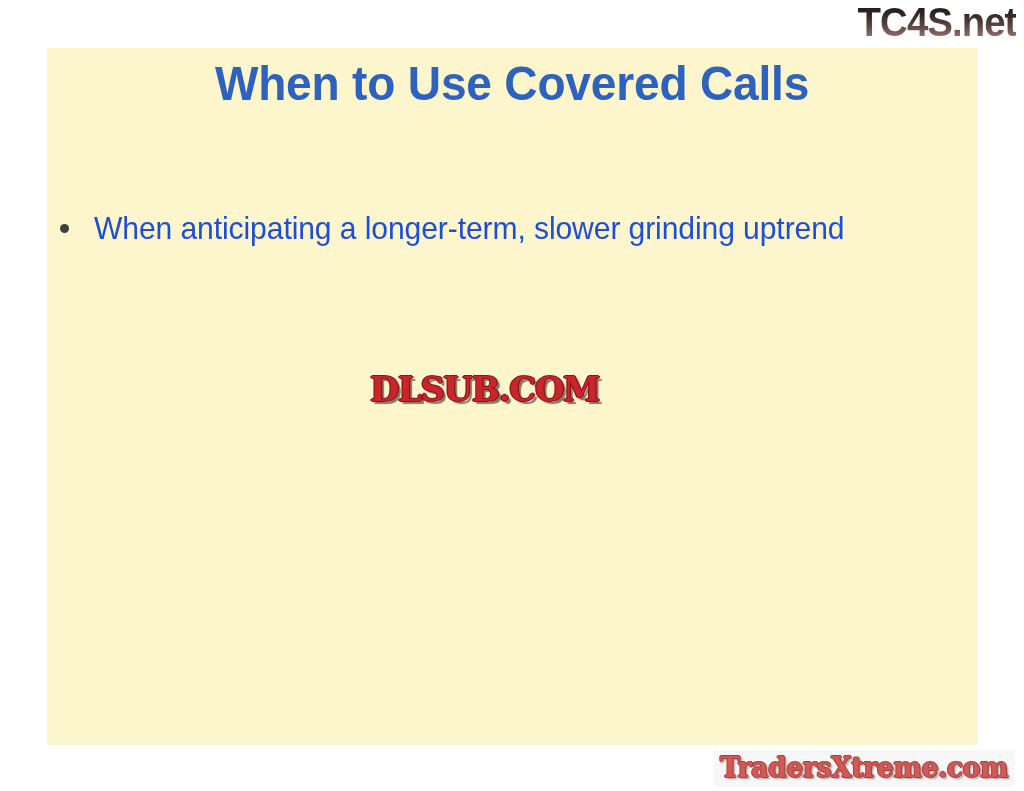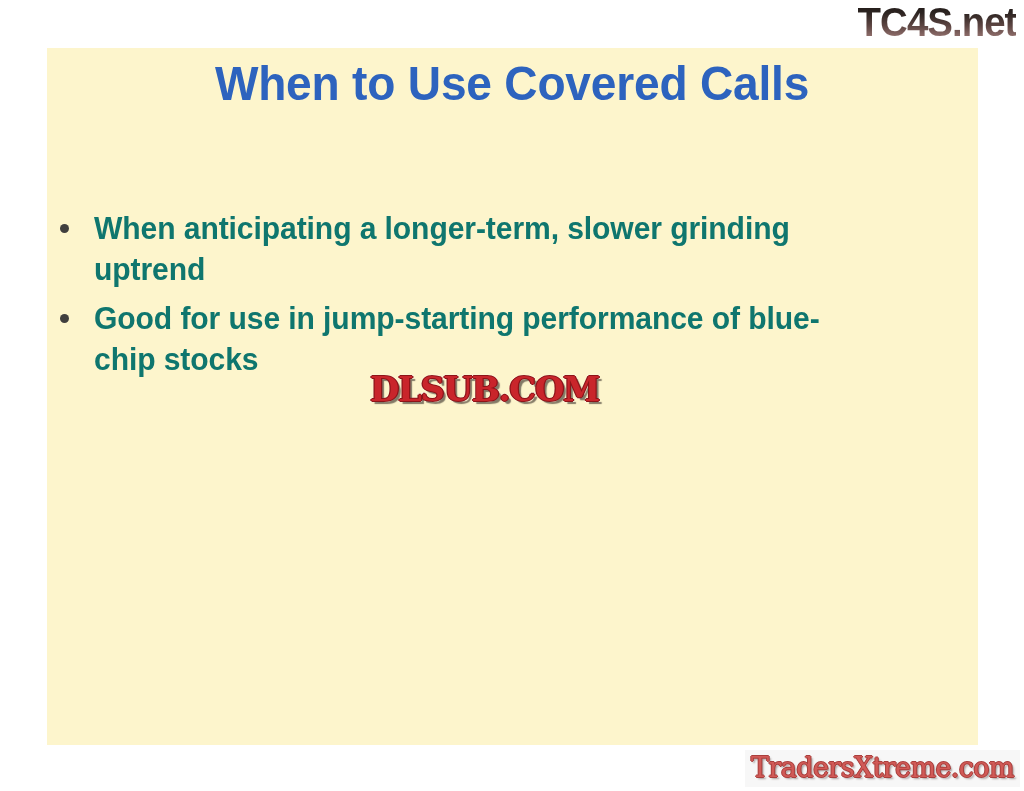--- a/index.html
+++ b/index.html
@@ -51,23 +51,23 @@
     top: 208px;
     width: 860px;
     margin: 0;
     padding: 0;
     list-style: none;
   }
   .bullet-item {
     position: relative;
     padding-left: 40px;
     margin-bottom: 8px;
-    color: #0f766e;
+    color: #1d4ed8;
     font-family: "Liberation Sans", sans-serif;
-    font-weight: bold;
+    font-weight: normal;
     font-size: 31.5px;
     line-height: 1.30;
     letter-spacing: -0.1px;
   }
   .bullet-item .bullet-dot {
     position: absolute;
     left: 6px;
     top: 16px;
     width: 9px;
     height: 9px;
@@ -101,26 +101,26 @@
     color: transparent;
     -webkit-text-fill-color: transparent;
     transform: scaleX(0.96);
     transform-origin: right top;
     white-space: nowrap;
   }
 
   
   #tx-watermark {
     position: absolute;
-    right: 4px;
+    right: 10px;
     bottom: 4px;
     padding: 2px 6px 4px 6px;
     background: #f7f7f7;
     font-family: "DejaVu Serif", serif;
-    font-weight: normal;
+    font-weight: bold;
     font-size: 27px;
     line-height: 31px;
     letter-spacing: -0.6px;
     color: #d15a57;
     white-space: nowrap;
     -webkit-text-stroke: 1.2px #ffffff;
     paint-order: stroke fill;
     text-shadow:
        1px  0px 0px #a93f3c,
       -1px  0px 0px #a93f3c,
@@ -160,24 +160,20 @@
 
 <div id="slide-title">When to Use Covered Calls</div>
 
 <ul id="bullet-list">
 
   <li class="bullet-item">
     <span class="bullet-dot"></span>
     <span class="bullet-text">When anticipating a longer-term, slower grinding uptrend</span>
   </li>
 
-  <li class="bullet-item">
-    <span class="bullet-dot"></span>
-    <span class="bullet-text">Good for use in jump-starting performance of blue-chip stocks</span>
-  </li>
 
 
 
 </ul>
 
 <div id="dlsub-watermark">DLSUB.COM</div>
 
 <div id="tc4s-logo">TC4S.net</div>
 
 <div id="tx-watermark">TradersXtreme.com</div>

